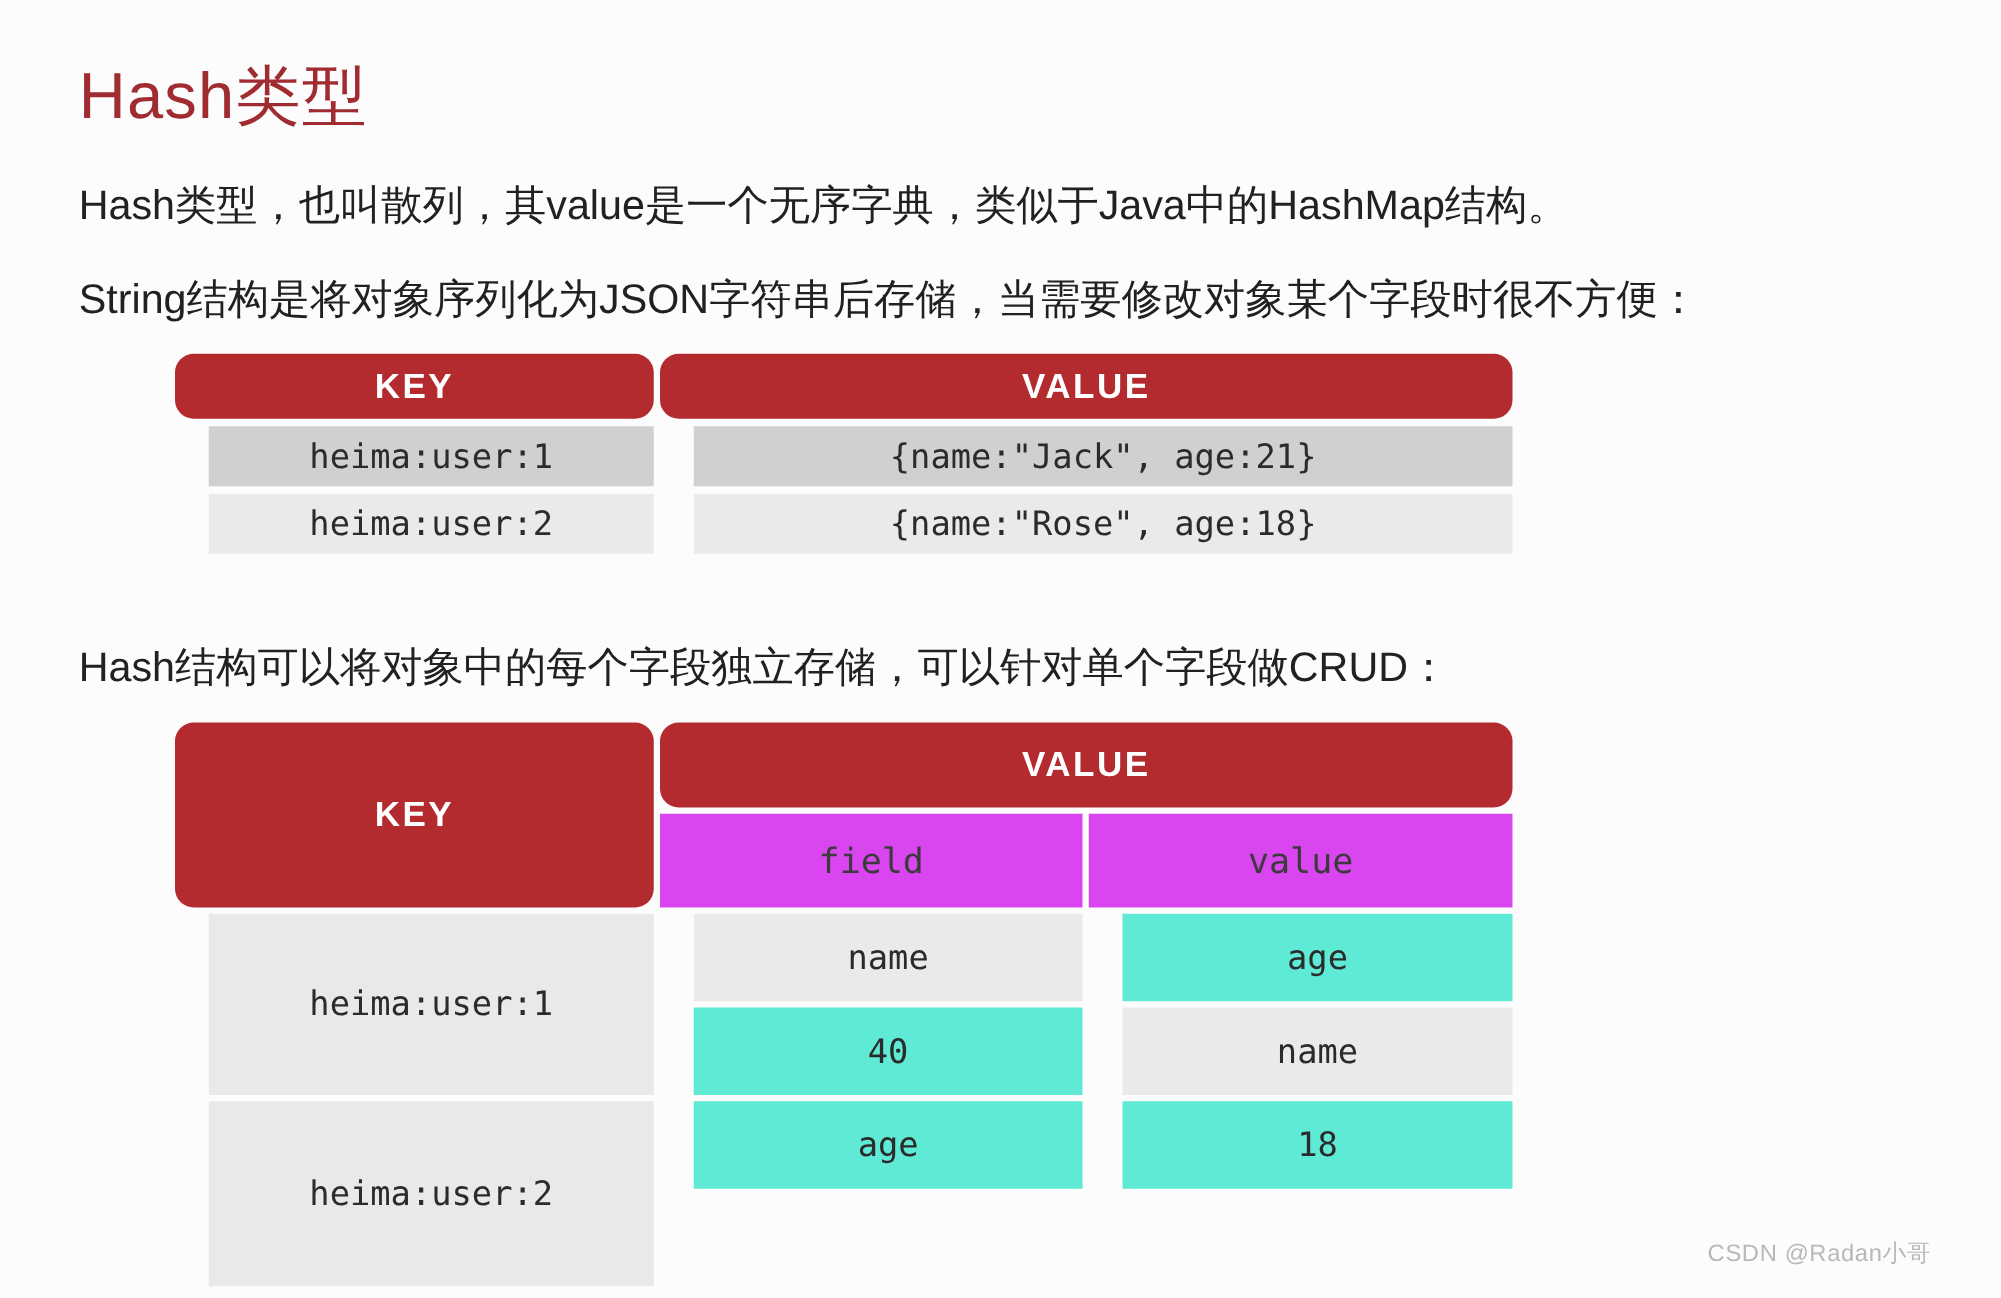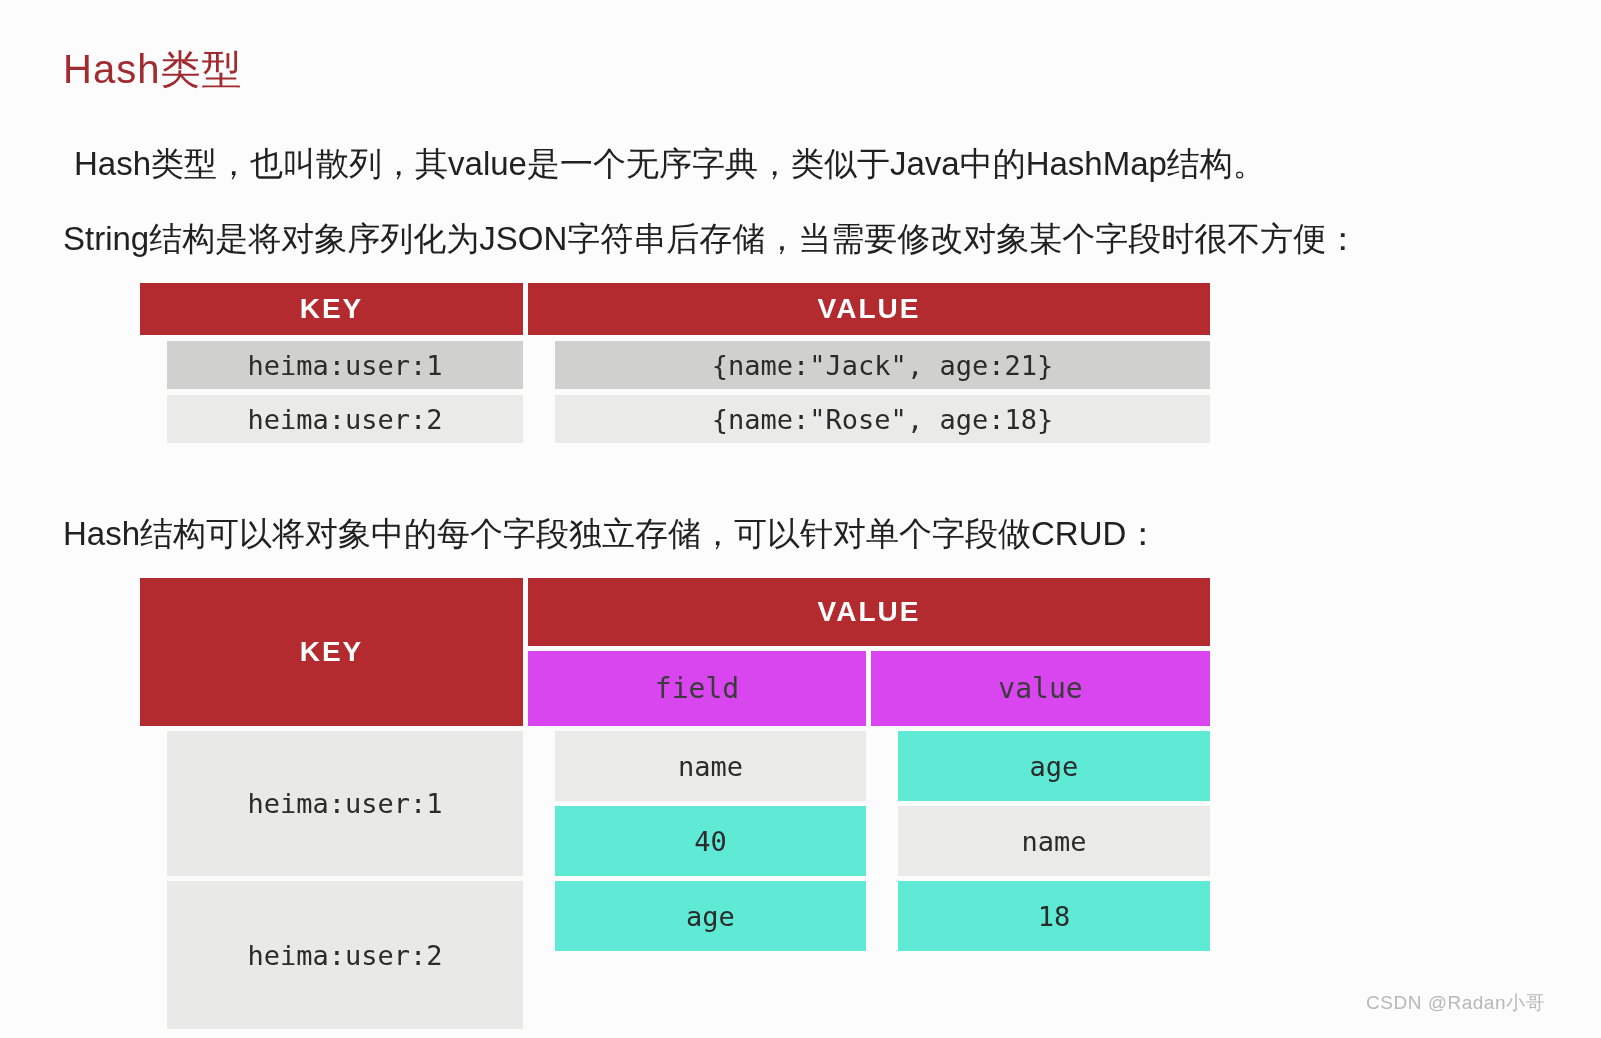--- a/index.html
+++ b/index.html
@@ -7,33 +7,33 @@
   body {
     position: relative;
     background: #fcfcfc;
     font-family: "Liberation Sans", "DejaVu Sans", sans-serif;
     color: #262626;
     overflow: hidden;
   }
   .page-title {
     position: absolute;
     left: 63px; top: 42px;
-    font-size: 40px;
+    font-size: 52px;
     font-weight: 500;
     color: #a02c32;
     letter-spacing: 1px;
   }
   .para {
     position: absolute;
     left: 63px;
     font-size: 33px;
     color: #212121;
     white-space: nowrap;
   }
-  .para-intro { top: 142px; margin-left: 11px; }
+  .para-intro { top: 142px; }
   .para-string { top: 217px; }
   .para-hash { top: 512px; }
 
   
   .string-table {
     position: absolute;
     left: 140px; top: 283px;
     width: 1070px;
     display: grid;
     grid-template-columns: 383px 1fr;
@@ -55,20 +55,21 @@
     display: flex;
     align-items: center;
     justify-content: center;
   }
   .th-red {
     background: #b32b2e;
     color: #ffffff;
     font-weight: bold;
     font-size: 28px;
     letter-spacing: 2px;
+    border-radius: 15px;
   }
   .th-pink {
     background: #d946ef;
     color: #3b3b3b;
     font-family: "DejaVu Sans Mono", "Liberation Mono", monospace;
     font-size: 28px;
   }
   .td {
     font-family: "DejaVu Sans Mono", "Liberation Mono", monospace;
     font-size: 27px;

